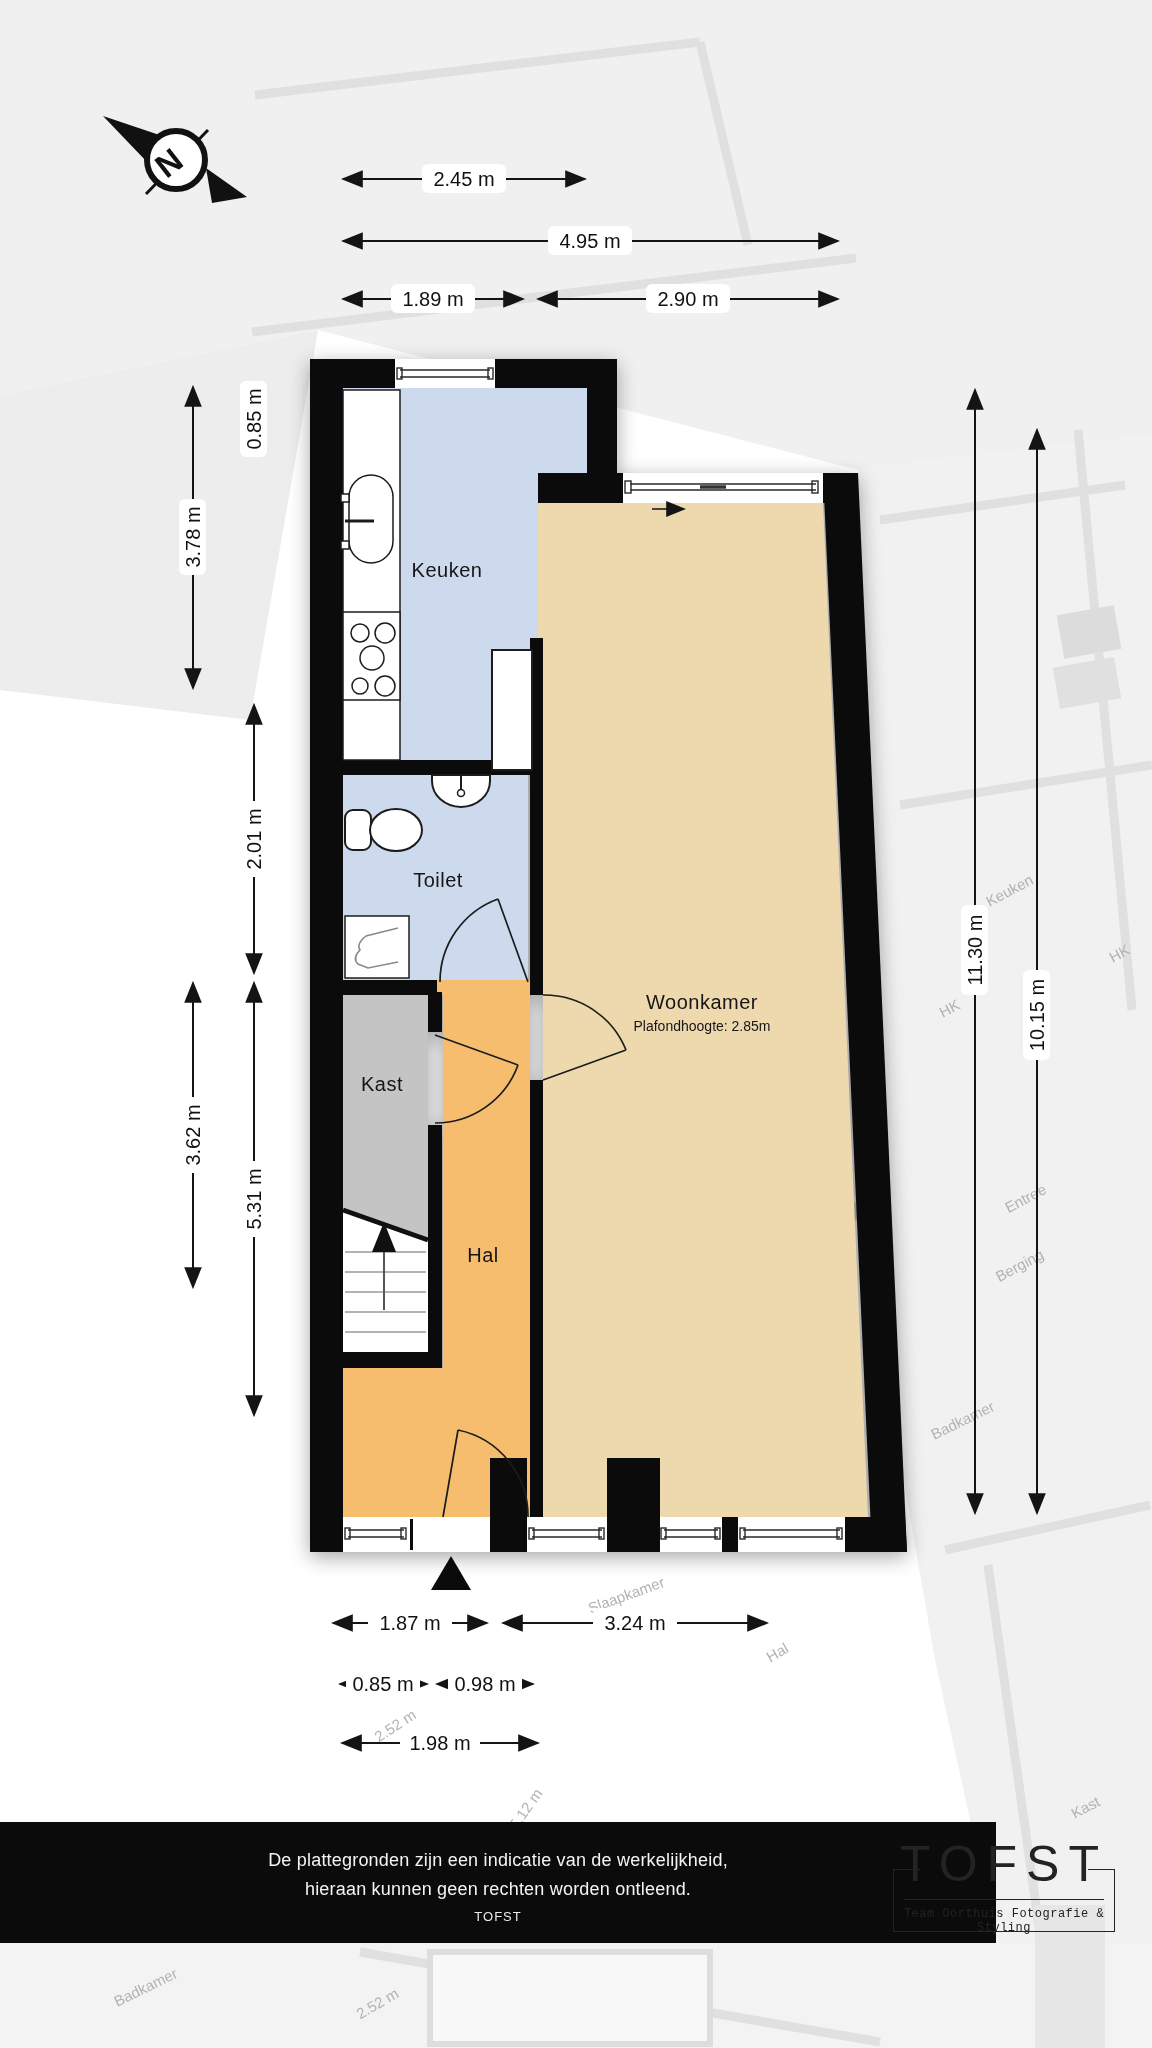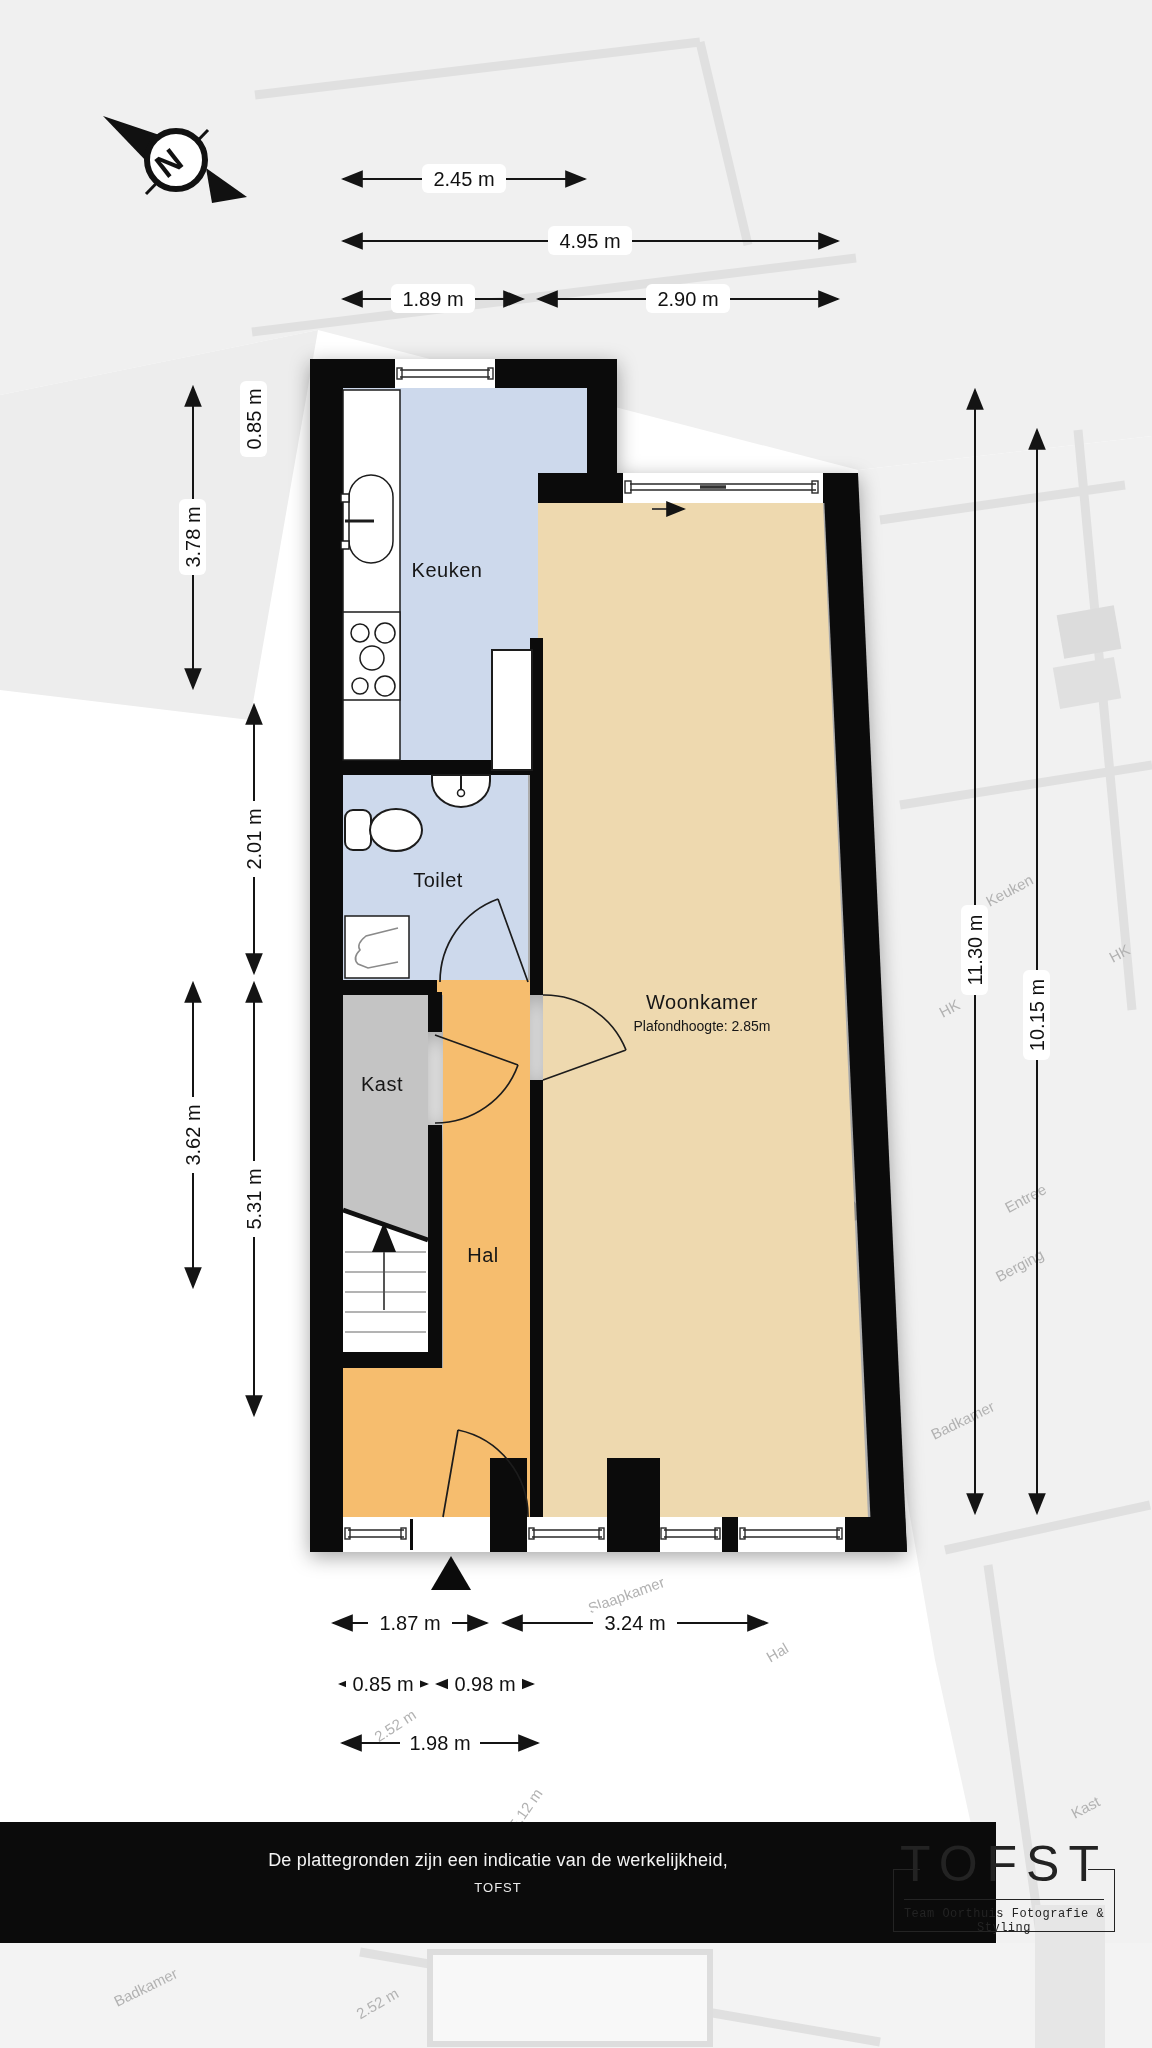--- a/index.html
+++ b/index.html
@@ -297,20 +297,21 @@
     <g transform="translate(440,1743)">
       <rect class="pill" x="-40" y="-15" width="80" height="29" rx="6"></rect>
       <text class="dimtext" y="7">1.98 m</text>
     </g>
   </g>
 </svg>
 
   <div class="disclaimer-bar">
     <div class="disclaimer-text">
       <div>De plattegronden zijn een indicatie van de werkelijkheid,</div>
+      <div>hieraan kunnen geen rechten worden ontleend.</div>
       <div class="disclaimer-brand">TOFST</div>
     </div>
     <div class="logo">
       <div class="logo-bracket l"></div>
       <div class="logo-bracket r"></div>
       <div class="logo-name">TOFST</div>
       <div class="logo-rule"></div>
       <div class="logo-tagline">Team Oorthuis Fotografie &amp; Styling</div>
     </div>
   </div>

